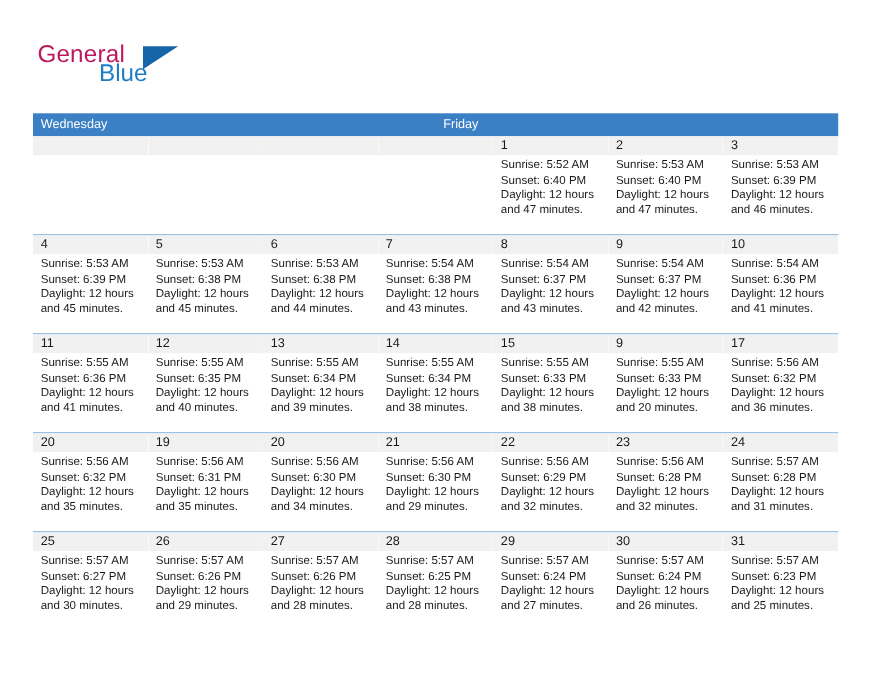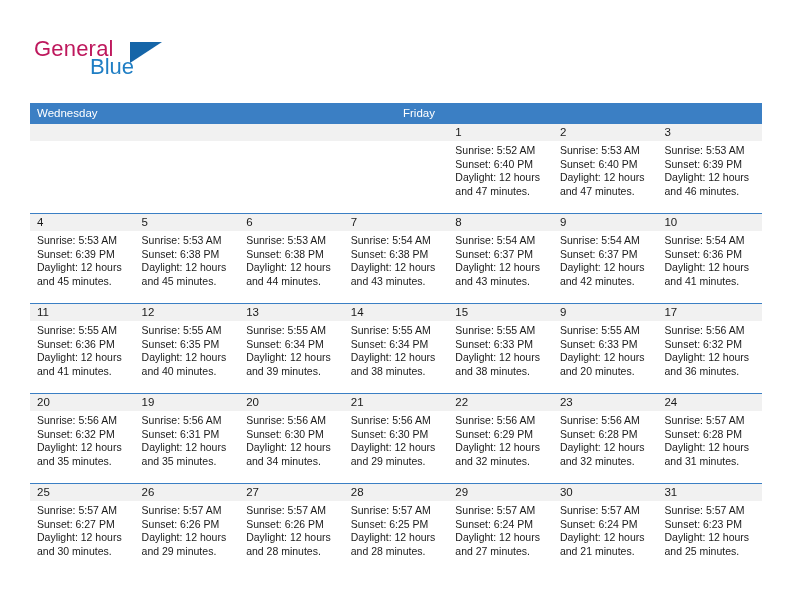--- a/index.html
+++ b/index.html
@@ -479,21 +479,21 @@
           <div>Daylight: 12 hours</div>
           <div>and 27 minutes.</div>
         </div>
       </div>
       <div class="day-cell">
         <div class="day-num">30</div>
         <div class="day-info">
           <div>Sunrise: 5:57 AM</div>
           <div>Sunset: 6:24 PM</div>
           <div>Daylight: 12 hours</div>
-          <div>and 21 minutes.</div>
+          <div>and 26 minutes.</div>
         </div>
       </div>
       <div class="day-cell">
         <div class="day-num">31</div>
         <div class="day-info">
           <div>Sunrise: 5:57 AM</div>
           <div>Sunset: 6:23 PM</div>
           <div>Daylight: 12 hours</div>
           <div>and 25 minutes.</div>
         </div>

